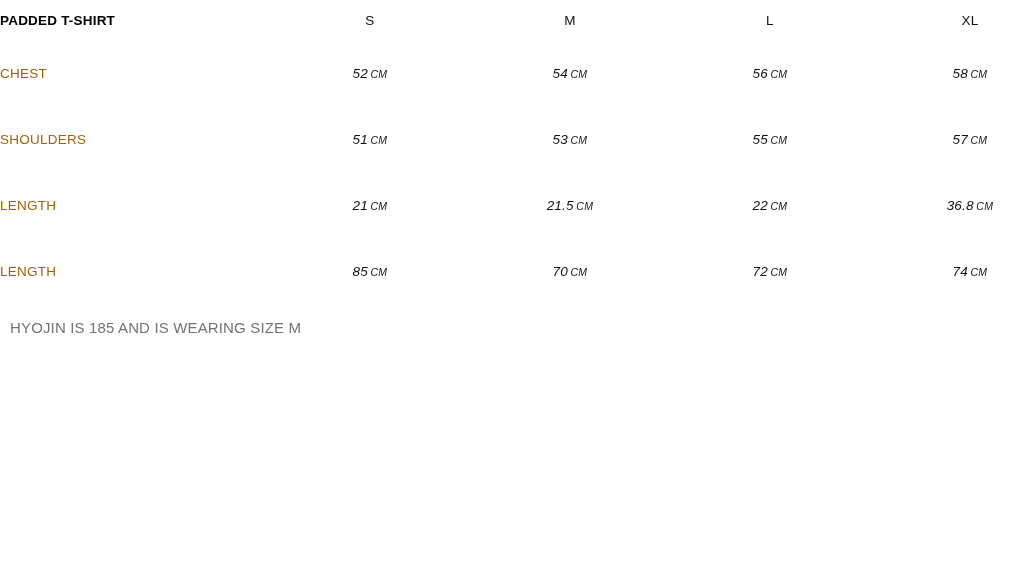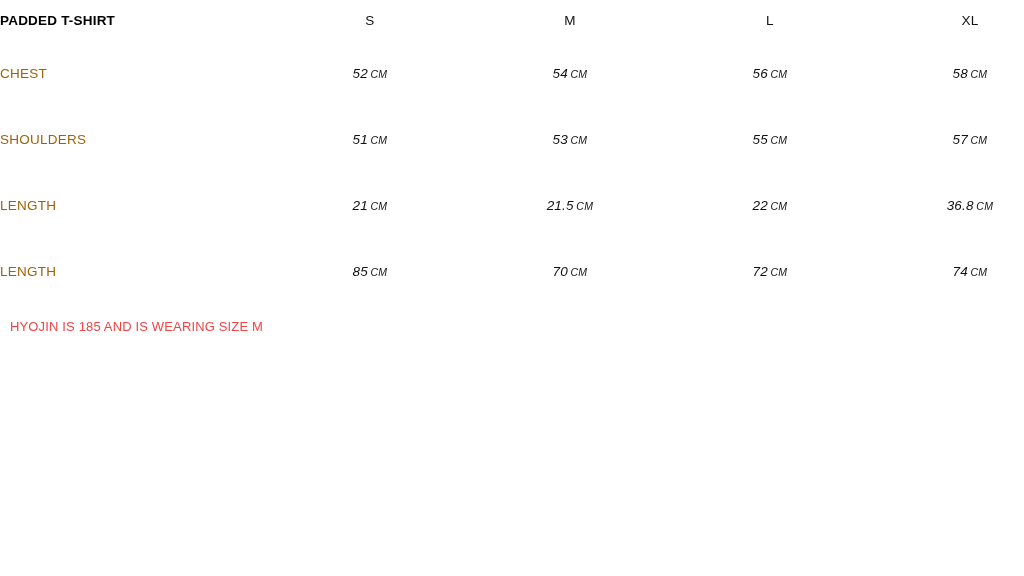--- a/index.html
+++ b/index.html
@@ -95,24 +95,24 @@
     letter-spacing: 0.4px;
     margin-left: 2.5px;
     text-transform: uppercase;
   }
 
   
   .footnote {
     position: absolute;
     left: 10px;
     top: 319px;
-    font-size: 13px;
+    font-size: 15px;
     letter-spacing: 0.15px;
     white-space: nowrap;
-    color: #ef4444;
+    color: #737373;
   }
 </style>
 </head>
 <body>
 
 <div class="size-chart">
 
   <table class="chart-table">
     <colgroup>
       <col class="label-col">

